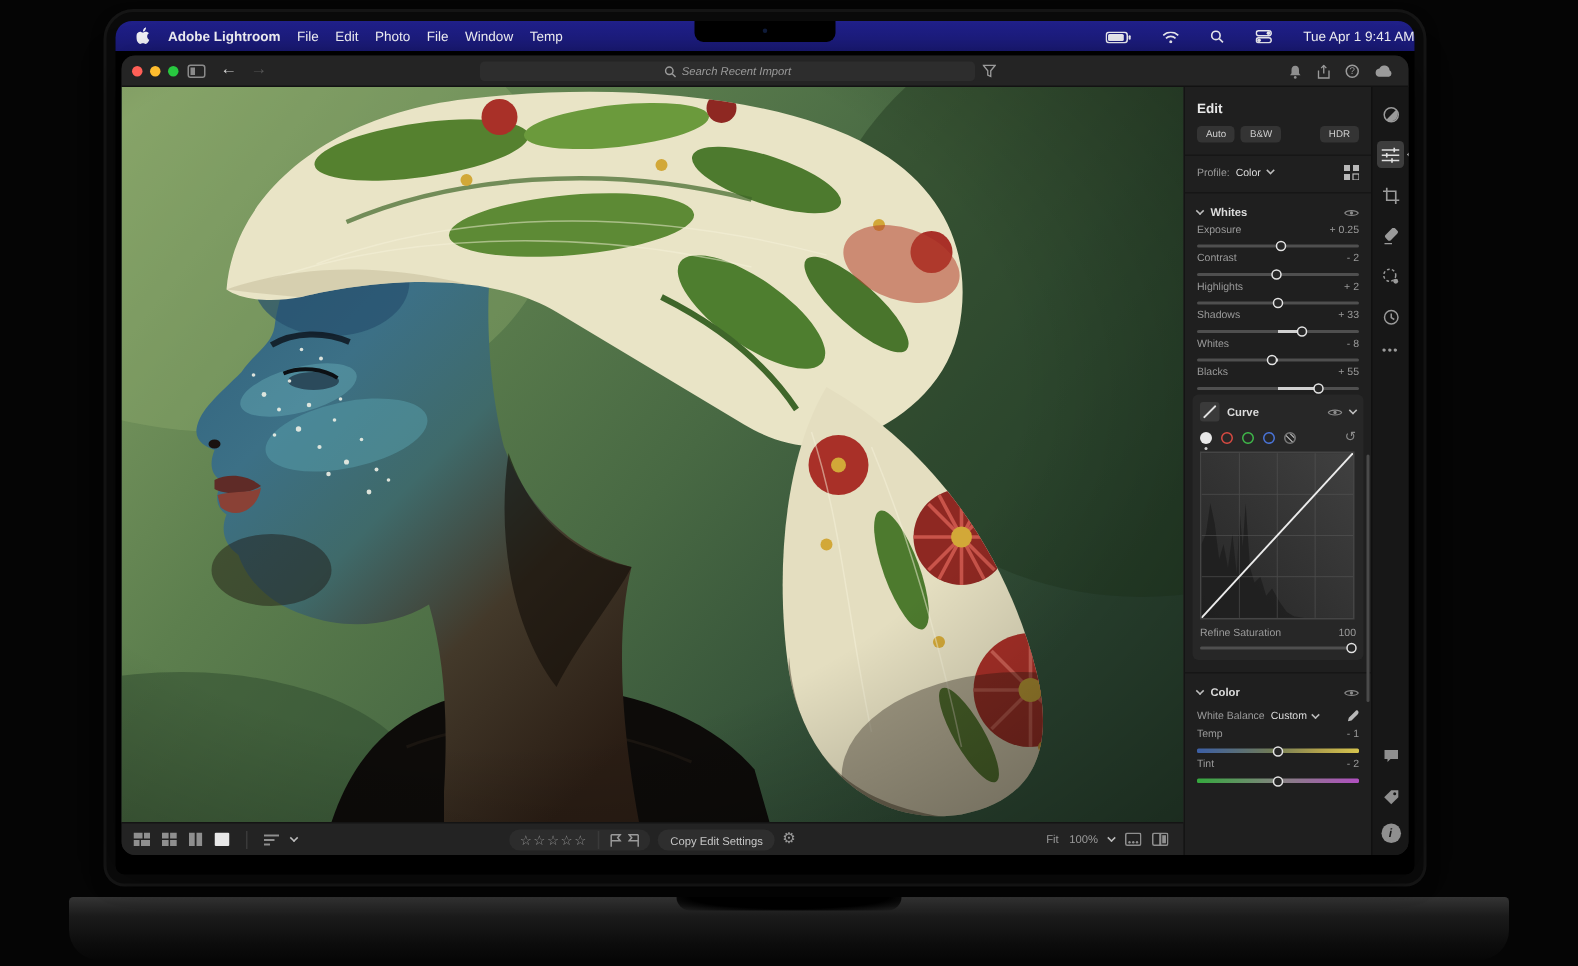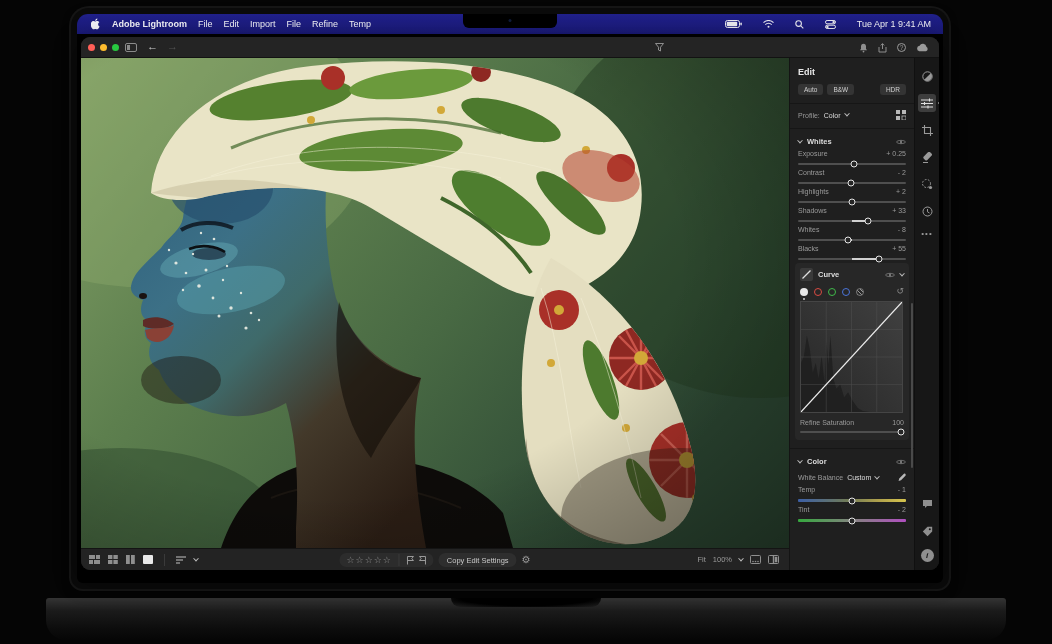--- a/index.html
+++ b/index.html
@@ -17,21 +17,21 @@
   .screen { position:absolute; left:77px; top:14px; width:866px; height:569px;
             background:#000; border-radius:12px 12px 6px 6px;
             box-shadow:0 0 0 6px #0a0a0a, 0 0 0 8px #151515, 0 4px 14px rgba(0,0,0,.8); }
 
   
   .menubar { position:absolute; left:0; top:0; width:100%; height:20px;
              background:linear-gradient(#20208a,#191974); border-radius:11px 11px 0 0;
              display:flex; align-items:center; color:#f0f0f5; font-size:9px; }
   .mb-left { display:flex; align-items:center; gap:11px; padding-left:14px; }
   .mb-left .app { font-weight:bold; }
-  .mb-right { margin-left:auto; display:flex; align-items:center; gap:21px; padding-right:12px; }
+  .mb-right { margin-left:auto; display:flex; align-items:flex-end; gap:21px; padding-right:0; }
   .notch { position:absolute; left:50%; top:0; transform:translateX(-50%);
            width:94px; height:14px; background:#000; border-radius:0 0 6px 6px; }
   .cam { position:absolute; left:50%; top:5px; transform:translateX(-50%);
          width:3px; height:3px; border-radius:50%; background:#101c3a; }
 
   
   .window { position:absolute; left:4px; top:23px; width:858px; height:533px;
             background:#1e1e1e; border-radius:9px; overflow:hidden;
             box-shadow:0 8px 24px rgba(0,0,0,.6); }
   .titlebar { position:relative; height:21px; background:#242424; border-bottom:1px solid #121212; }
@@ -140,23 +140,23 @@
   <div class="screen">
 
     <div class="menubar">
       <div class="mb-left">
         <svg class="ic" width="10" height="12" viewBox="0 0 10 12">
           <path fill="#f0f0f5" d="M7.1 6.3c0-1.4 1.1-2 1.2-2.1C7.6 3.2 6.6 3.1 6.3 3.1c-.9-.1-1.7.5-2.1.5-.4 0-1.1-.5-1.8-.5C1.5 3.1.6 3.7.1 4.7c-.9 1.6-.2 4 .7 5.3.4.6 1 1.3 1.7 1.3.7 0 .9-.4 1.8-.4.8 0 1 .4 1.8.4.7 0 1.2-.6 1.7-1.3.5-.7.7-1.4.7-1.5 0 0-1.4-.5-1.4-2.2zM5.8 2.1C6.2 1.6 6.4 1 6.4.4 5.8.4 5.2.8 4.8 1.3 4.5 1.7 4.2 2.4 4.3 3c.6 0 1.2-.4 1.5-.9z"></path>
         </svg>
         <span class="app">Adobe Lightroom</span>
         <span>File</span>
         <span>Edit</span>
-        <span>Import</span>
+        <span>Photo</span>
         <span>File</span>
-        <span>Refine</span>
+        <span>Window</span>
         <span>Temp</span>
       </div>
       <div class="mb-right">
         <svg class="ic" width="17" height="8" viewBox="0 0 17 8">
           <rect x="0.5" y="0.5" width="14" height="7" rx="2" fill="none" stroke="#e8e8ee"></rect>
           <rect x="1.7" y="1.7" width="10.5" height="4.6" rx="1" fill="#e8e8ee"></rect>
           <rect x="15.4" y="2.5" width="1.4" height="3" rx="0.7" fill="#e8e8ee"></rect>
         </svg>
         <svg class="ic" width="11" height="8" viewBox="0 0 11 8">
           <path d="M0.5 2.6 A7 7 0 0 1 10.5 2.6" fill="none" stroke="#e8e8ee" stroke-width="1.1"></path>
@@ -186,20 +186,27 @@
         <span class="tl red"></span>
         <span class="tl yel"></span>
         <span class="tl grn"></span>
         <span class="sb-toggle">
             <i></i>
           </span>
         <div class="nav">
           <span class="back">←</span>
           <span class="fwd">→</span>
         </div>
+        <div class="searchbox">
+          <svg class="ic" width="8" height="8" viewBox="0 0 9 9">
+            <circle cx="3.6" cy="3.6" r="2.8" fill="none" stroke="#9a9a9a" stroke-width="1.1"></circle>
+            <line x1="5.8" y1="5.8" x2="8.3" y2="8.3" stroke="#9a9a9a" stroke-width="1.1"></line>
+          </svg>
+          <span>Search Recent Import</span>
+        </div>
         <svg class="funnel ic" width="9" height="9" viewBox="0 0 9 9">
           <path d="M0.5 0.5 H8.5 L5.5 4.2 V8 L3.5 7 V4.2 Z" fill="none" stroke="#9a9a9a" stroke-width="0.9"></path>
         </svg>
         <div class="tb-icons">
           <svg class="ic" width="9" height="10" viewBox="0 0 9 10">
             <path d="M4.5 0.8 C2.8 0.8 2 2 2 3.6 L2 5.8 L1 7.2 L8 7.2 L7 5.8 L7 3.6 C7 2 6.2 0.8 4.5 0.8 Z" fill="#8f8f8f"></path>
             <circle cx="4.5" cy="8.6" r="0.9" fill="#8f8f8f"></circle>
           </svg>
           <svg class="ic" width="9" height="10" viewBox="0 0 9 10">
             <path d="M1 4 V9 H8 V4" fill="none" stroke="#9a9a9a" stroke-width="0.9"></path>

